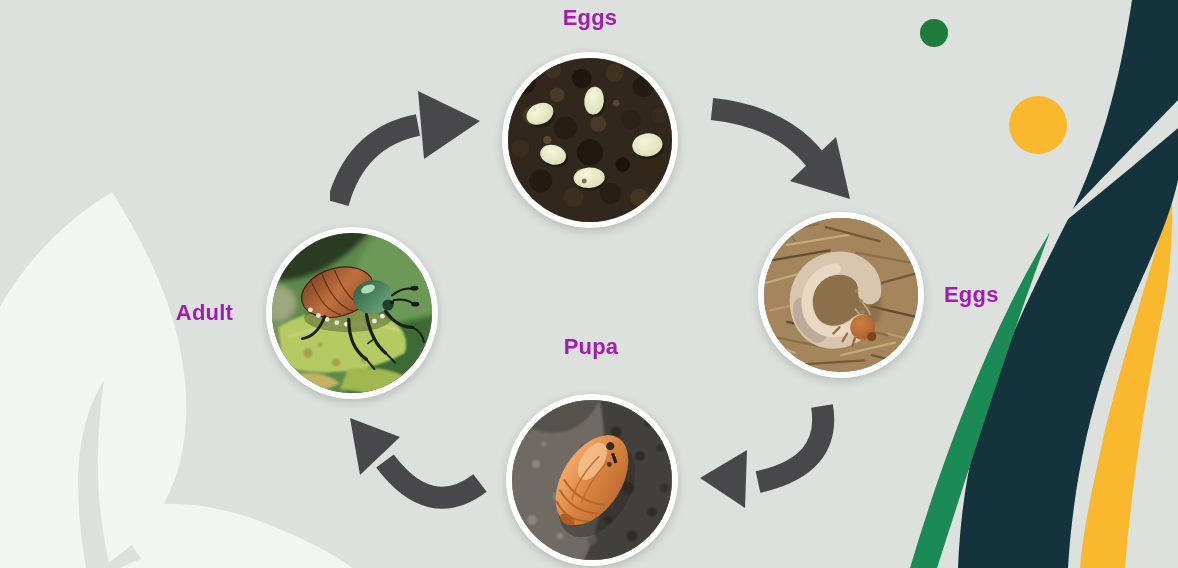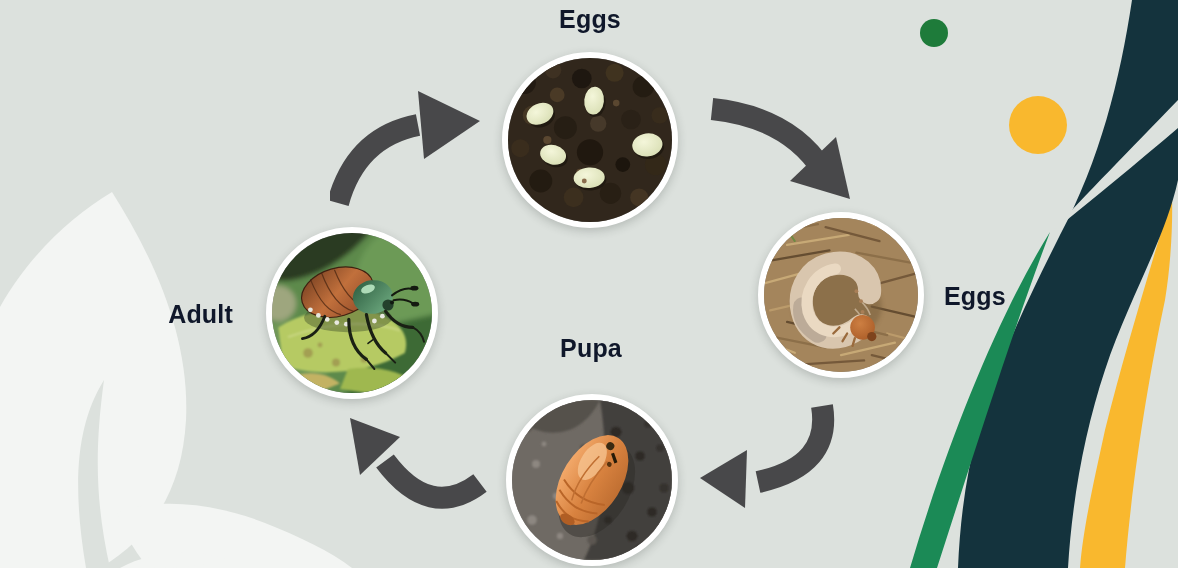--- a/index.html
+++ b/index.html
@@ -16,21 +16,21 @@
     position:absolute;z-index:3;
     border:6px solid #ffffff;
     border-radius:50%;
     overflow:hidden;
     box-shadow:0 3px 10px rgba(40,50,45,.22);
     background:#888;
   }
   .photo svg{display:block;width:100%;height:100%;}
   .stage-label{
     position:absolute;z-index:4;
-    font-size:25px;font-weight:700;color:#0f172a;
+    font-size:22px;font-weight:700;color:#a21caf;
     letter-spacing:.2px;
   }
   .lbl-eggs{left:515px;top:5px;width:150px;text-align:center;}
   .lbl-larva{left:944px;top:282px;}
   .lbl-pupa{left:516px;top:334px;width:150px;text-align:center;}
   .lbl-adult{left:100px;top:300px;width:133px;text-align:right;}
   .ph-eggs{left:502px;top:52px;width:164px;height:164px;}
   .ph-larva{left:758px;top:212px;width:154px;height:154px;}
   .ph-pupa{left:506px;top:394px;width:160px;height:160px;}
   .ph-adult{left:266px;top:227px;width:160px;height:160px;}

